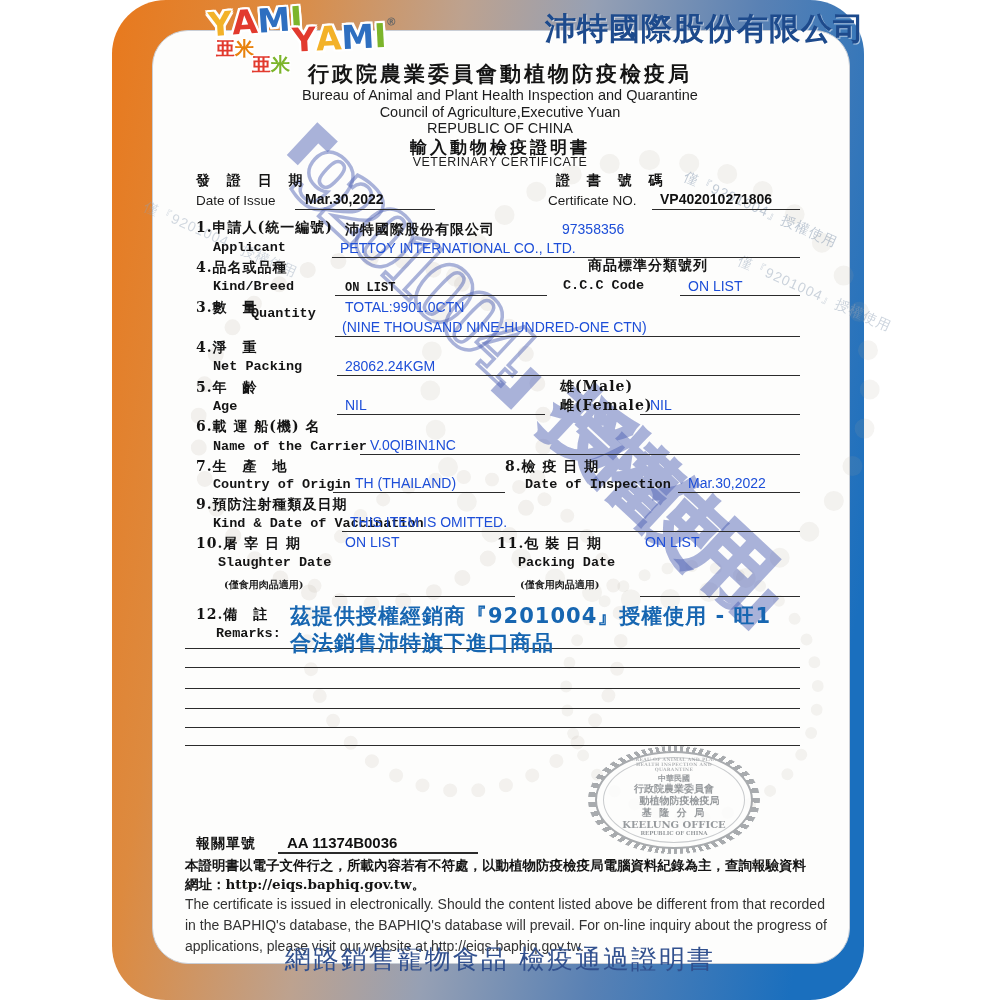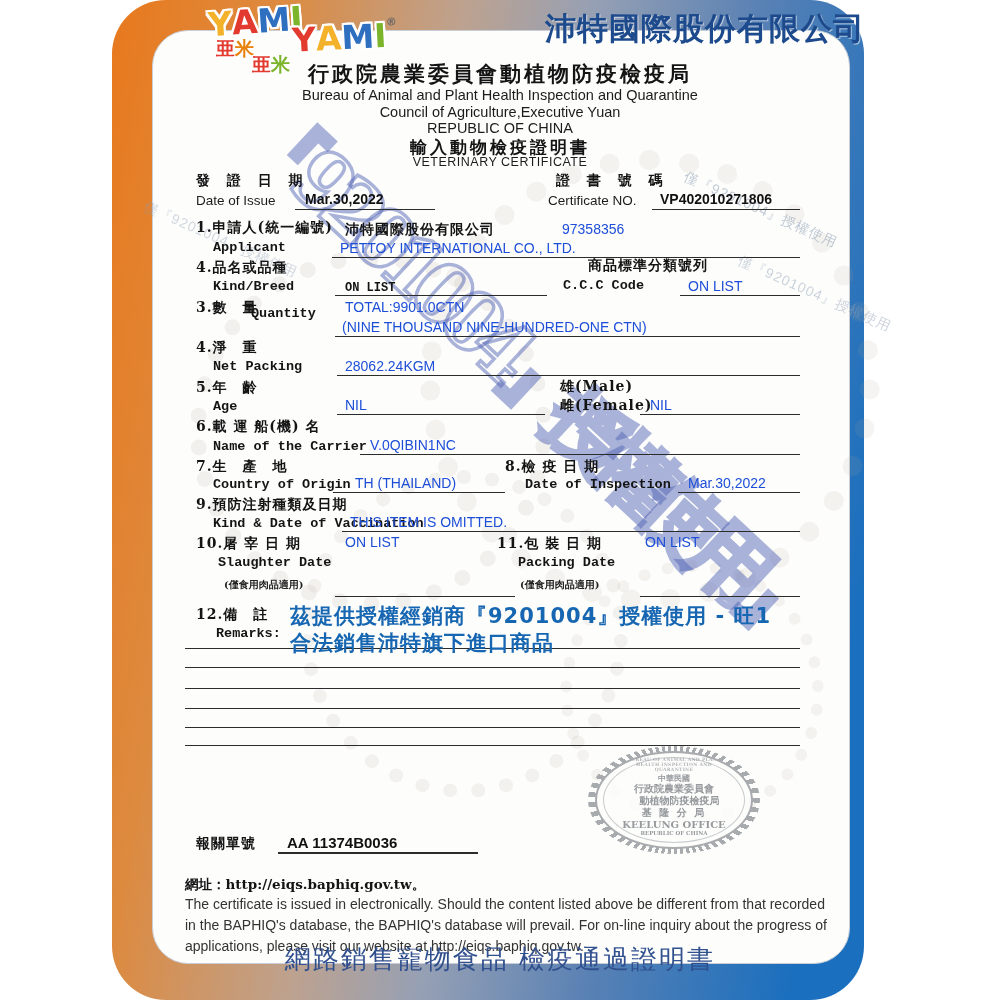--- a/index.html
+++ b/index.html
@@ -193,20 +193,21 @@
       <div class="seal-txt" style="font-size:10px;letter-spacing:2px;">基 隆 分 局</div>
       <div class="seal-txt" style="font-size:10px;">KEELUNG OFFICE</div>
       <div class="seal-txt" style="font-size:5.5px;">REPUBLIC OF CHINA</div>
     </div>
   </div>
 
   <div class="abs zh" style="left:196px;top:835px;">報關單號</div>
   <div class="abs val val-b" style="left:287px;top:834px;font-size:15px;">AA 11374B0036</div>
   <div class="rule" style="left:278px;top:852px;width:200px;border-bottom-width:2px;"></div>
 
+  <div class="abs zh" style="left:185px;top:857px;font-size:13.5px;letter-spacing:0;">本證明書以電子文件行之，所載內容若有不符處，以動植物防疫檢疫局電腦資料紀錄為主，查詢報驗資料</div>
   <div class="abs zh" style="left:185px;top:876px;font-size:13.5px;letter-spacing:0;">網址：http://eiqs.baphiq.gov.tw。</div>
   <div class="abs sans" style="left:185px;top:896px;font-size:14px;color:#333;">The certificate is issued in electronically. Should the content listed above be different from that recorded</div>
   <div class="abs sans" style="left:185px;top:917px;font-size:14px;color:#333;">in the BAPHIQ's database, the BAPHIQ's database will prevail. For on-line inquiry about the progress of</div>
   <div class="abs sans" style="left:185px;top:938px;font-size:14px;color:#333;">applications, please visit our website at http://eiqs.baphiq.gov.tw.</div>
 
   <div class="bottom-title">網路銷售寵物食品 檢疫通過證明書</div>
 
 </div>
 
 </body></html>

